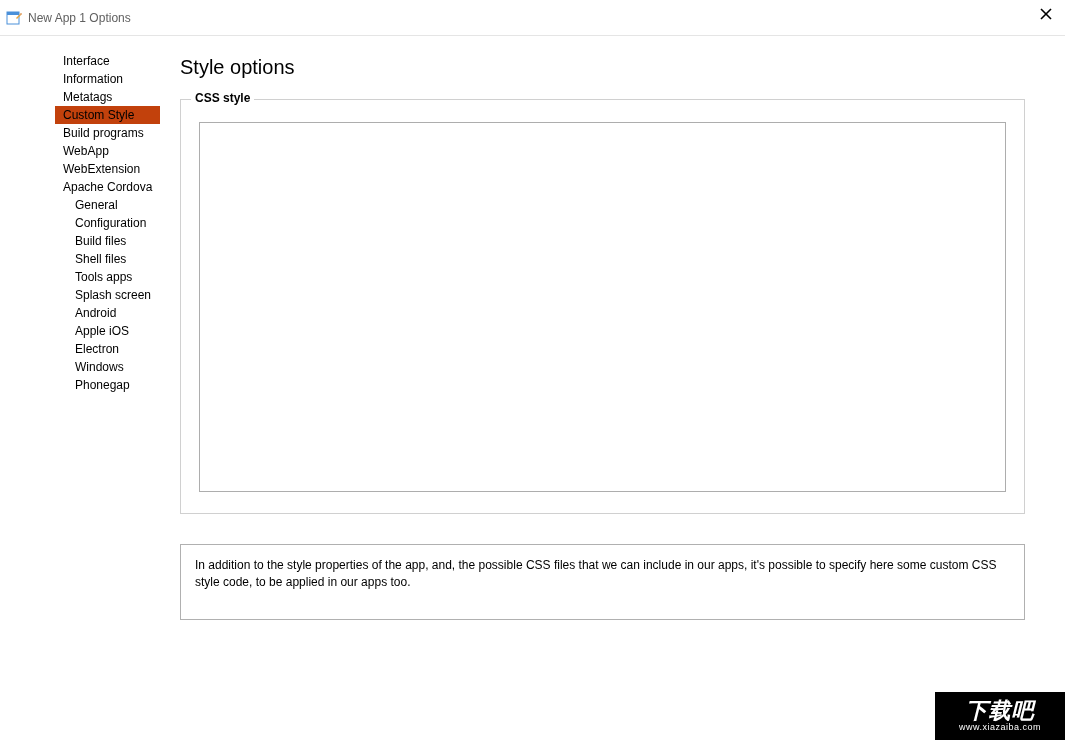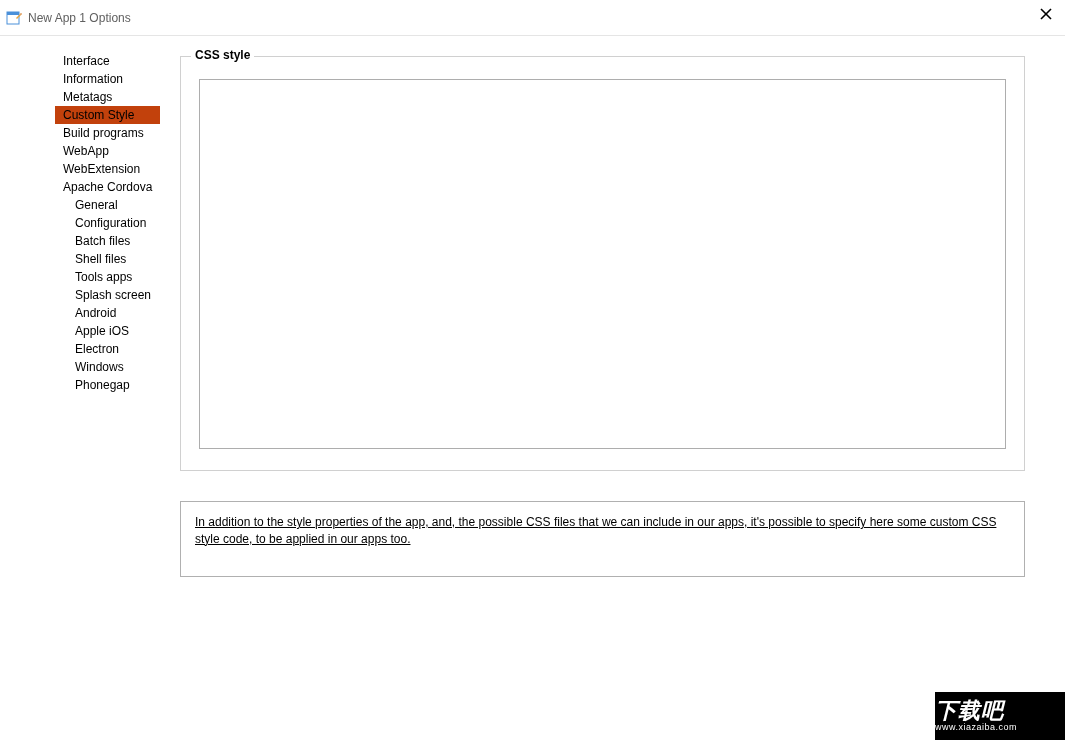--- a/index.html
+++ b/index.html
@@ -117,33 +117,32 @@
       background: #ffffff;
     }
     .help-box {
       border: 1px solid #b0b0b0;
       padding: 12px 14px;
       margin: 30px 10px 0 10px;
       font-size: 12px;
       color: #000;
       line-height: 1.4;
       min-height: 76px;
-      text-decoration: underline;
     }
     .watermark {
       position: absolute;
       right: 0;
       bottom: 0;
       width: 130px;
       height: 48px;
       background: #000;
       color: #fff;
       display: flex;
       flex-direction: column;
-      align-items: flex-start;
+      align-items: center;
       justify-content: center;
       font-size: 10px;
       pointer-events: none;
     }
     .watermark .big {
       font-size: 22px;
       font-weight: bold;
       font-style: italic;
       letter-spacing: 1px;
       line-height: 1;
@@ -179,32 +178,33 @@
       <div class="sidebar-item">Interface</div>
       <div class="sidebar-item">Information</div>
       <div class="sidebar-item">Metatags</div>
       <div class="sidebar-item selected">Custom Style</div>
       <div class="sidebar-item">Build programs</div>
       <div class="sidebar-item">WebApp</div>
       <div class="sidebar-item">WebExtension</div>
       <div class="sidebar-item">Apache Cordova</div>
       <div class="sidebar-item sidebar-subitem">General</div>
       <div class="sidebar-item sidebar-subitem">Configuration</div>
-      <div class="sidebar-item sidebar-subitem">Batch files</div>
+      <div class="sidebar-item sidebar-subitem">Build files</div>
       <div class="sidebar-item sidebar-subitem">Shell files</div>
       <div class="sidebar-item sidebar-subitem">Tools apps</div>
       <div class="sidebar-item sidebar-subitem">Splash screen</div>
       <div class="sidebar-item sidebar-subitem">Android</div>
       <div class="sidebar-item sidebar-subitem">Apple iOS</div>
       <div class="sidebar-item sidebar-subitem">Electron</div>
       <div class="sidebar-item sidebar-subitem">Windows</div>
       <div class="sidebar-item sidebar-subitem">Phonegap</div>
     </div>
 
   <div class="main-panel">
+    <h1 class="page-title">Style options</h1>
 
     <div class="fieldset-box">
       <div class="fieldset-legend">CSS style</div>
       <textarea class="css-textarea" style=""></textarea>
     </div>
 
     <div class="help-box">
       <span>In addition to the style properties of the app, and, the possible CSS files that we can include in our apps, it's possible to specify here some custom CSS style code, to be applied in our apps too.</span>
     </div>
   </div>

